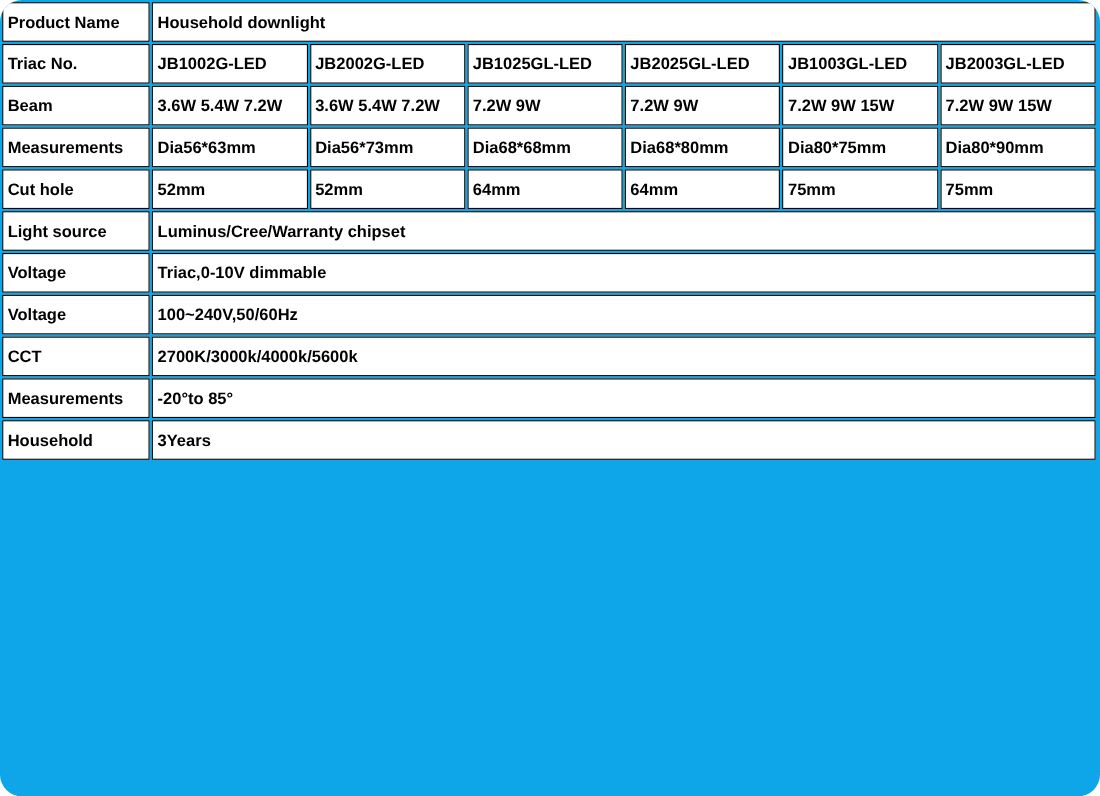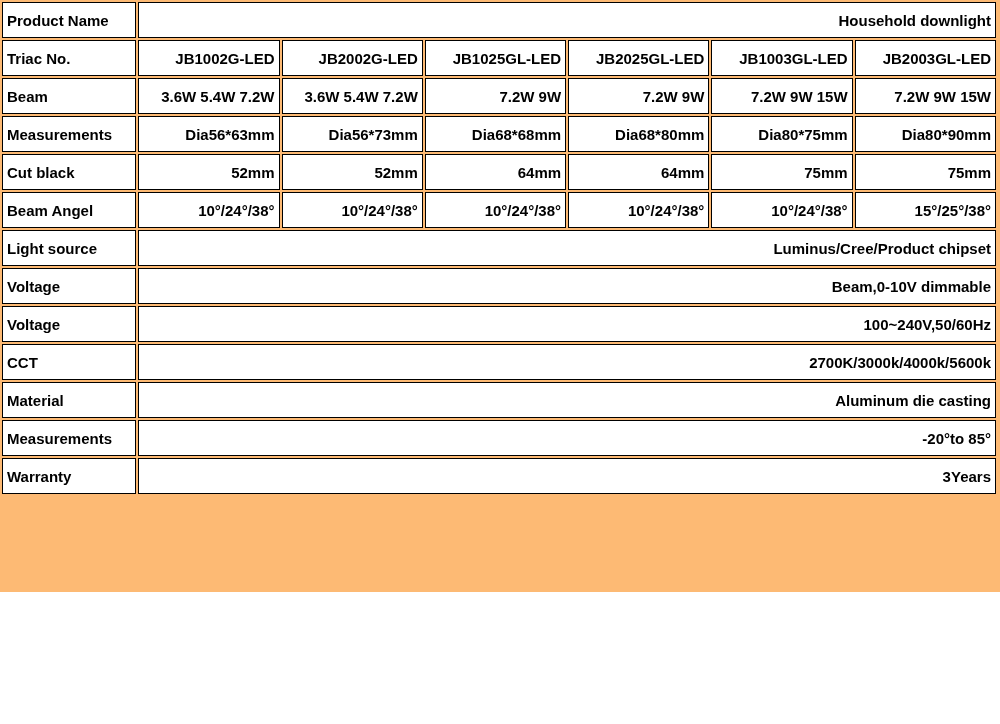--- a/index.html
+++ b/index.html
@@ -2,23 +2,24 @@
 <html><head>
 <meta charset="utf-8">
 <style>
   html, body {
     margin: 0;
     padding: 0;
     background: #ffffff;
   }
   .sheet {
     width: 1000px;
-    height: 592px;
-    background: #fdba74;
+    height: 724px;
+    background: #0ea5e9;
     overflow: hidden;
+    border-radius: 20px;
   }
   table.spec {
     width: 998px;
     table-layout: fixed;
     border-collapse: separate;
     border-spacing: 2px;
     font-family: "Liberation Sans", "DejaVu Sans", sans-serif;
     font-weight: bold;
     font-size: 15px;
     color: #000000;
@@ -29,21 +30,21 @@
     padding: 0 4px;
     background: #ffffff;
     overflow: hidden;
     white-space: nowrap;
   }
   td.label {
     text-align: left;
     padding-left: 5px;
   }
   td.value {
-    text-align: right;
+    text-align: left;
   }
 </style>
 </head>
 <body>
 
 <div class="sheet">
   <table class="spec">
     <colgroup>
       <col style="width:134px">
       <col style="width:141px">
@@ -84,63 +85,50 @@
       <td class="label">Measurements</td>
       <td class="value">Dia56*63mm</td>
       <td class="value">Dia56*73mm</td>
       <td class="value">Dia68*68mm</td>
       <td class="value">Dia68*80mm</td>
       <td class="value">Dia80*75mm</td>
       <td class="value">Dia80*90mm</td>
     </tr>
 
     <tr>
-      <td class="label">Cut black</td>
+      <td class="label">Cut hole</td>
       <td class="value">52mm</td>
       <td class="value">52mm</td>
       <td class="value">64mm</td>
       <td class="value">64mm</td>
       <td class="value">75mm</td>
       <td class="value">75mm</td>
     </tr>
 
-    <tr>
-      <td class="label">Beam Angel</td>
-      <td class="value">10°/24°/38°</td>
-      <td class="value">10°/24°/38°</td>
-      <td class="value">10°/24°/38°</td>
-      <td class="value">10°/24°/38°</td>
-      <td class="value">10°/24°/38°</td>
-      <td class="value">15°/25°/38°</td>
-    </tr>
 
 
     <tr>
       <td class="label">Light source</td>
-      <td class="value" colspan="6">Luminus/Cree/Product chipset</td>
+      <td class="value" colspan="6">Luminus/Cree/Warranty chipset</td>
     </tr>
     <tr>
       <td class="label">Voltage</td>
-      <td class="value" colspan="6">Beam,0-10V dimmable</td>
+      <td class="value" colspan="6">Triac,0-10V dimmable</td>
     </tr>
     <tr>
       <td class="label">Voltage</td>
       <td class="value" colspan="6">100~240V,50/60Hz</td>
     </tr>
     <tr>
       <td class="label">CCT</td>
       <td class="value" colspan="6">2700K/3000k/4000k/5600k</td>
     </tr>
     <tr>
-      <td class="label">Material</td>
-      <td class="value" colspan="6">Aluminum die casting</td>
-    </tr>
-    <tr>
       <td class="label">Measurements</td>
       <td class="value" colspan="6">-20°to 85°</td>
     </tr>
     <tr>
-      <td class="label">Warranty</td>
+      <td class="label">Household</td>
       <td class="value" colspan="6">3Years</td>
     </tr>
   </tbody>
     </table>
 </div>
 
 </body></html>

